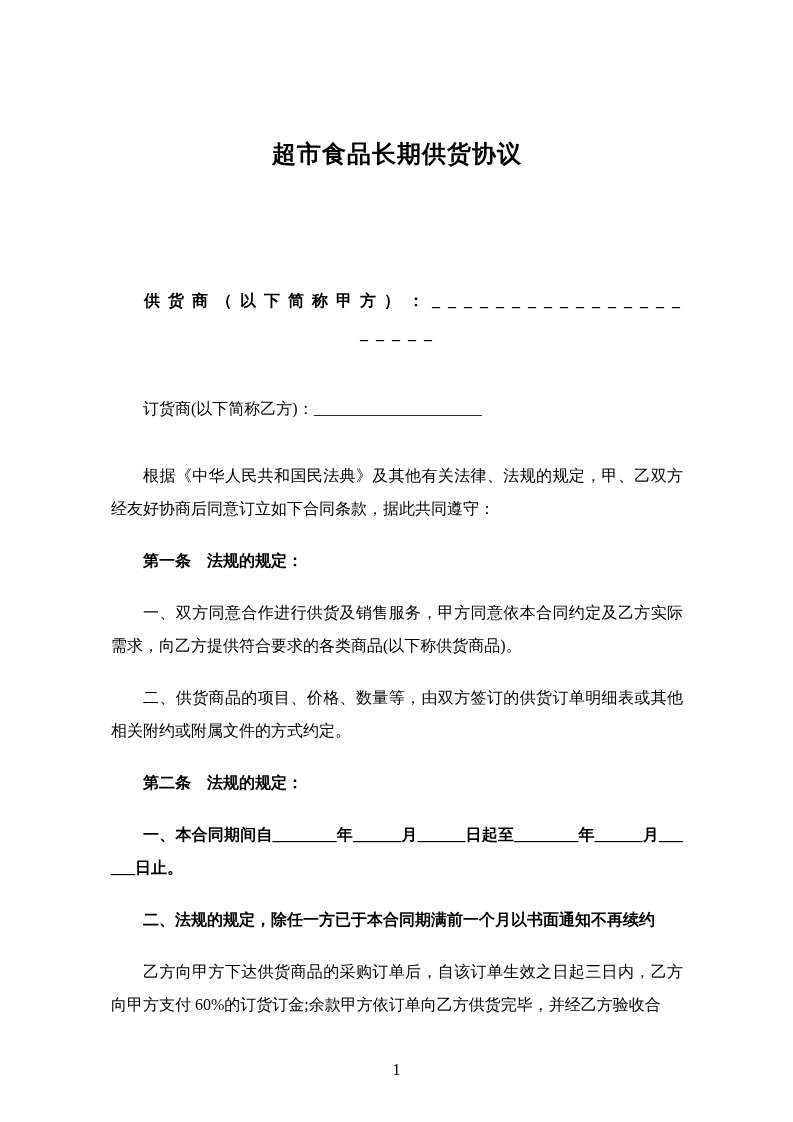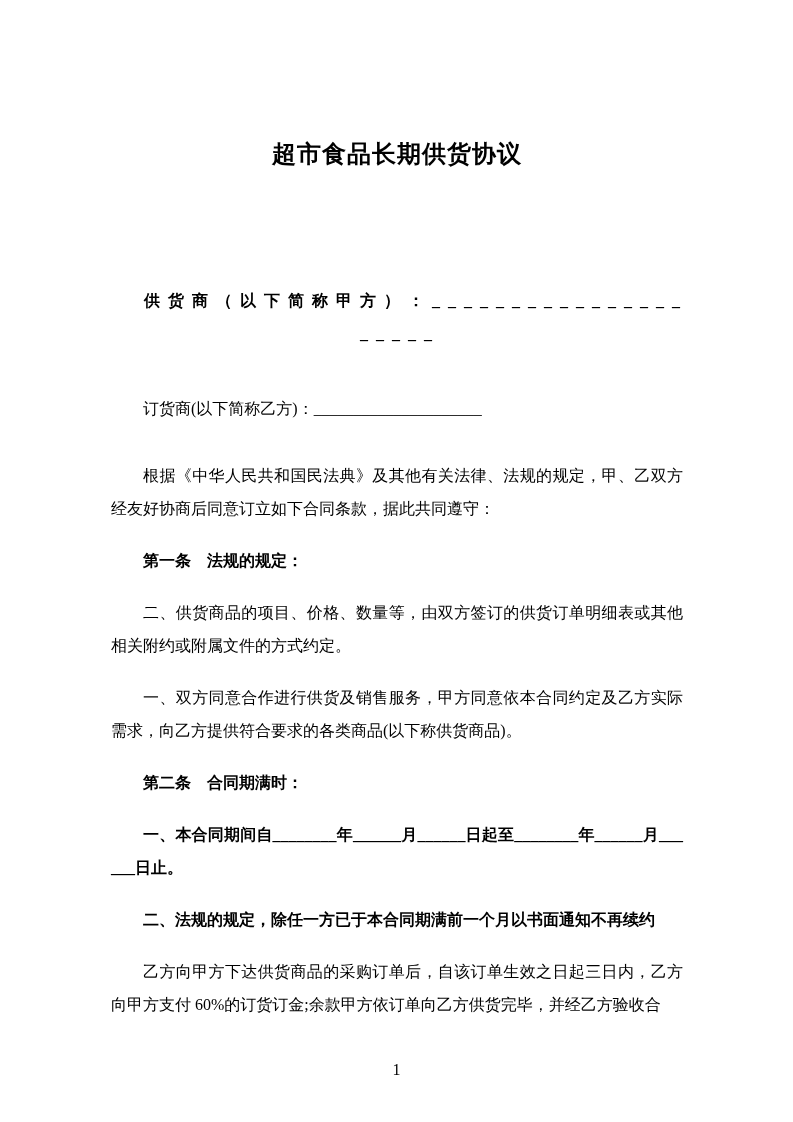--- a/index.html
+++ b/index.html
@@ -55,25 +55,25 @@
   <h1 class="title">超市食品长期供货协议</h1>
 
   <p class="para bold party-a">供 货 商 （ 以 下 简 称 甲 方 ） ： _ _ _ _ _ _ _ _ _ _ _ _ _ _ _ _ _ _ _ _ _</p>
 
   <p class="para party-b">订货商(以下简称乙方)：_____________________</p>
 
   <p class="para">根据《中华人民共和国民法典》及其他有关法律、法规的规定，甲、乙双方经友好协商后同意订立如下合同条款，据此共同遵守：</p>
 
   <p class="para bold">第一条　法规的规定：</p>
 
+  <p class="para">一、双方同意合作进行供货及销售服务，甲方同意依本合同约定及乙方实际需求，向乙方提供符合要求的各类商品(以下称供货商品)。</p>
+
   <p class="para">二、供货商品的项目、价格、数量等，由双方签订的供货订单明细表或其他相关附约或附属文件的方式约定。</p>
 
-  <p class="para">一、双方同意合作进行供货及销售服务，甲方同意依本合同约定及乙方实际需求，向乙方提供符合要求的各类商品(以下称供货商品)。</p>
-
-  <p class="para bold">第二条　合同期满时：</p>
+  <p class="para bold">第二条　法规的规定：</p>
 
   <p class="para bold">一、本合同期间自________年______月______日起至________年______月______日止。</p>
 
   <p class="para bold">二、法规的规定，除任一方已于本合同期满前一个月以书面通知不再续约</p>
 
 
   <p class="para">乙方向甲方下达供货商品的采购订单后，自该订单生效之日起三日内，乙方向甲方支付 60%的订货订金;余款甲方依订单向乙方供货完毕，并经乙方验收合</p>
 
   <div class="page-number">1</div>
 

